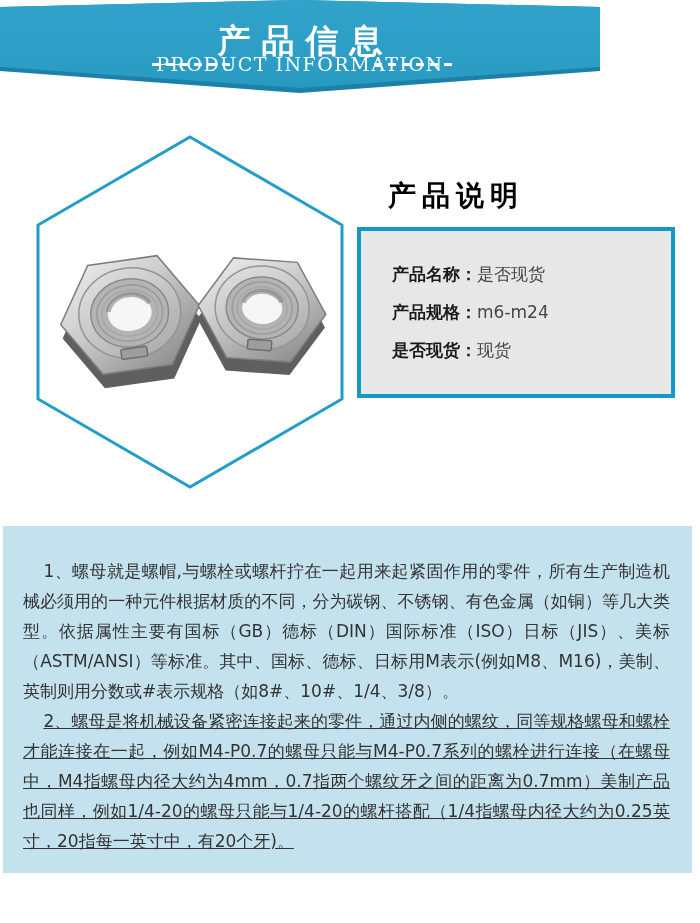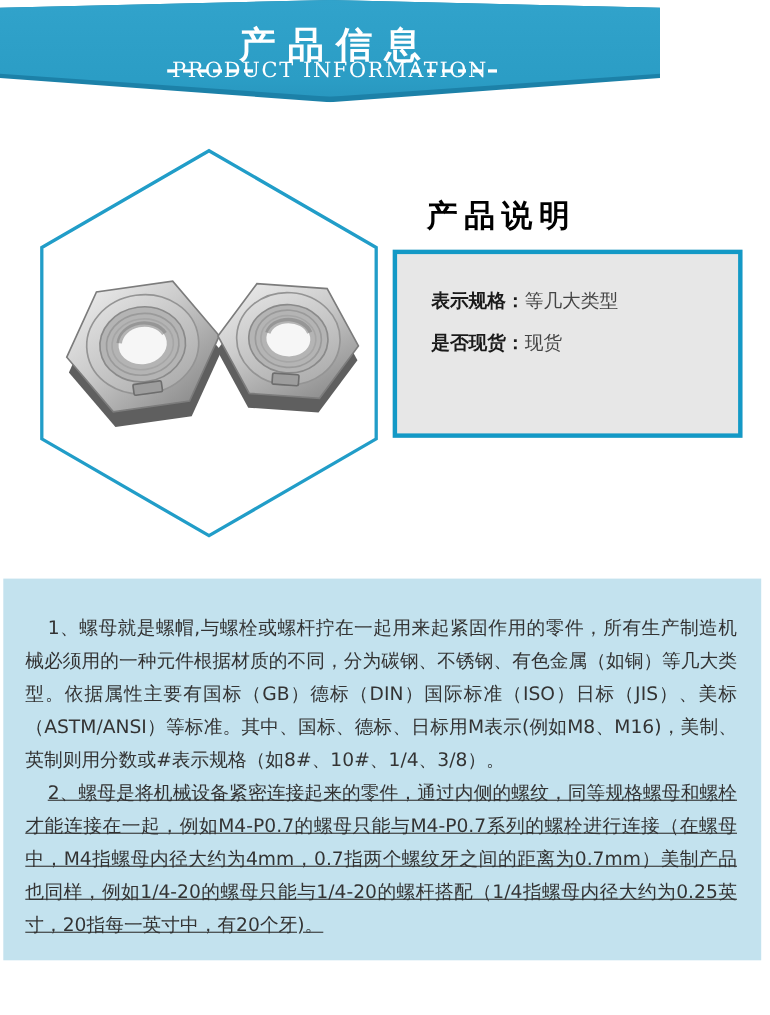--- a/index.html
+++ b/index.html
@@ -110,21 +110,24 @@
         <path d="M213,174 a20,16 0 0 1 38,-3" stroke="#7e7e7e" stroke-width="5" fill="none" opacity="0.55"></path>
         <rect x="220" y="210" width="24" height="10" rx="1.5" fill="#9d9d9d" stroke="#6d6d6d" stroke-width="1.5"></rect>
       </g>
     </svg>
   </div>
 
   <h2 class="section-title">产品说明</h2>
 
   <div class="spec-box">
     <div class="spec-row">
-      <span class="spec-label">表示规格：</span><span class="spec-value">等几大类型</span>
+      <span class="spec-label">产品名称：</span><span class="spec-value">是否现货</span>
+    </div>
+    <div class="spec-row">
+      <span class="spec-label">产品规格：</span><span class="spec-value">m6-m24</span>
     </div>
     <div class="spec-row">
       <span class="spec-label">是否现货：</span><span class="spec-value">现货</span>
     </div>
   </div>
 
   <section class="description-box">
     <p>1、螺母就是螺帽,与螺栓或螺杆拧在一起用来起紧固作用的零件，所有生产制造机械必须用的一种元件根据材质的不同，分为碳钢、不锈钢、有色金属（如铜）等几大类型。依据属性主要有国标（GB）德标（DIN）国际标准（ISO）日标（JIS）、美标（ASTM/ANSI）等标准。其中、国标、德标、日标用M表示(例如M8、M16)，美制、英制则用分数或#表示规格（如8#、10#、1/4、3/8）。</p>
     <p>2、螺母是将机械设备紧密连接起来的零件，通过内侧的螺纹，同等规格螺母和螺栓才能连接在一起，例如M4-P0.7的螺母只能与M4-P0.7系列的螺栓进行连接（在螺母中，M4指螺母内径大约为4mm，0.7指两个螺纹牙之间的距离为0.7mm）美制产品也同样，例如1/4-20的螺母只能与1/4-20的螺杆搭配（1/4指螺母内径大约为0.25英寸，20指每一英寸中，有20个牙)。</p>
   </section>

